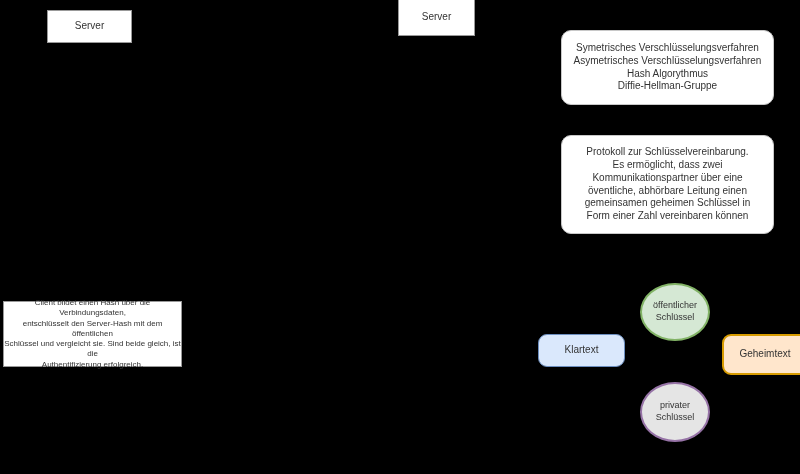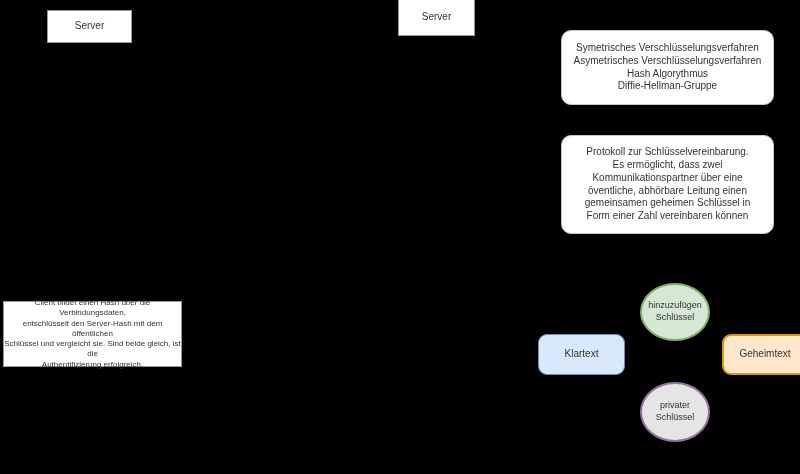--- a/index.html
+++ b/index.html
@@ -99,30 +99,30 @@
 
 
   <div class="node rect-white" style="left:3px; top:301px; width:179px; height:66px; font-size:8px;">
     <span class="txt">Client bildet einen Hash über die Verbindungsdaten,
 entschlüsselt den Server-Hash mit dem öffentlichen
 Schlüssel und vergleicht sie. Sind beide gleich, ist die
 Authentifizierung erfolgreich.</span>
   </div>
 
 
-  <div class="node rect-blue" style="left:538px; top:334px; width:87px; height:41px; font-size:10px;">
+  <div class="node rect-blue" style="left:538px; top:334px; width:87px; height:33px; font-size:10px;">
     <span class="txt">Klartext</span>
   </div>
 
   <div class="node rect-orange" style="left:722px; top:334px; width:86px; height:41px; font-size:10px;">
     <span class="txt">Geheimtext</span>
   </div>
 
   <div class="node ellipse-green" style="left:640px; top:283px; width:70px; height:58px; font-size:9px;">
-    <span class="txt">hinzuzufügen
+    <span class="txt">öffentlicher
 Schlüssel</span>
   </div>
 
   <div class="node ellipse-purple" style="left:640px; top:382px; width:70px; height:60px; font-size:9px;">
     <span class="txt">privater
 Schlüssel</span>
   </div>
 
 </div>
 

